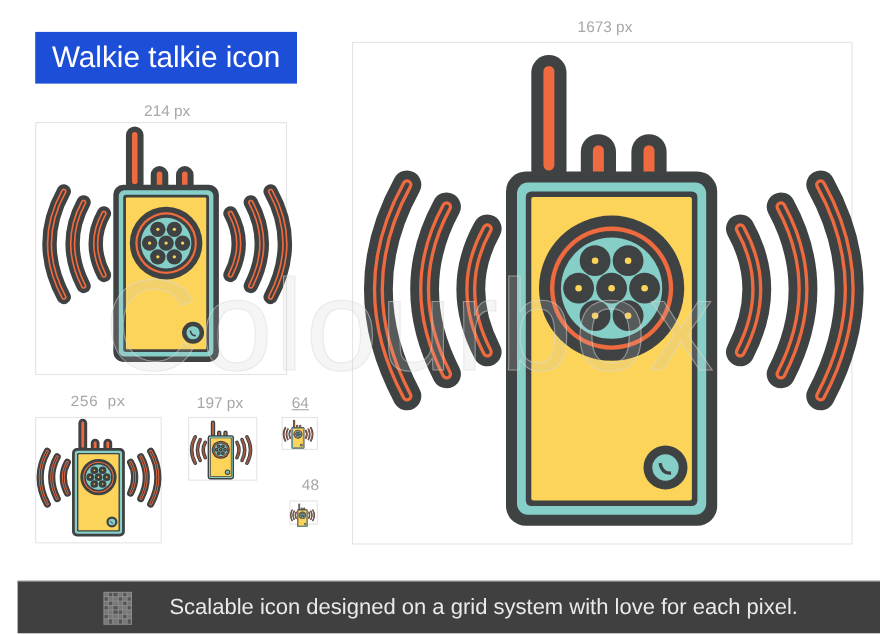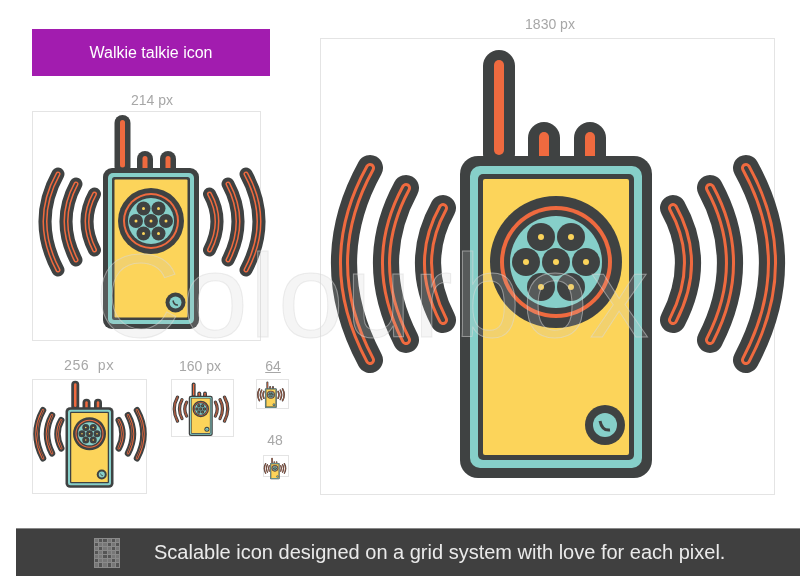--- a/index.html
+++ b/index.html
@@ -1,19 +1,19 @@
 <!DOCTYPE html>
 <html><head>
 <meta charset="utf-8">
 <style>
   html, body { margin:0; padding:0; }
   body { width:800px; height:576px; background:#ffffff; position:relative; overflow:hidden;
          font-family:"Liberation Sans", sans-serif; }
-  .title-box { position:absolute; left:32px; top:29px; width:238px; height:47px; background:#a21caf;
-               color:#fff; font-size:16px; display:flex; align-items:center; justify-content:center; font-weight:300; }
+  .title-box { position:absolute; left:32px; top:29px; width:238px; height:47px; background:#1d4ed8;
+               color:#fff; font-size:27px; display:flex; align-items:center; justify-content:center; font-weight:300; }
   .size-label { position:absolute; color:#a7a7a7; font-size:14px; text-align:center; }
   .frame { position:absolute; border:1px solid #e4e4e4; box-sizing:border-box; }
   .icon { position:absolute; }
   .watermark { position:absolute; left:95px; top:228px; font-size:118px; color:rgba(200,200,200,0.18);
                font-weight:normal; letter-spacing:2px; pointer-events:none; -webkit-text-stroke:1px rgba(220,220,220,0.5); }
   .footer { position:absolute; left:16px; top:528px; width:800px; height:48px; background:#404040;
             display:flex; align-items:center; border-top:1px solid #888; box-sizing:border-box;padding-left:40px; }
   .grid-icon { margin-left:38px; width:26px; height:30px; background:#8a8a8a; display:grid;
                grid-template-columns:repeat(6,1fr); gap:1px; padding:1px; box-sizing:border-box; }
   .grid-icon span { background:#777; }
@@ -89,51 +89,51 @@
         <path d="M428 128 Q480 222 428 320" stroke="#3f4242" stroke-width="26"></path>
         <path d="M428 128 Q480 222 428 320" stroke="#ef6a3f" stroke-width="10"></path>
         <path d="M428 128 Q480 222 428 320" stroke="#3f4242" stroke-width="4"></path>
       </g>
     </symbol>
   </defs>
 </svg>
 
 <div class="title-box">Walkie talkie icon</div>
 
-<div class="size-label" style="left:500px;top:16px;width:100px;">1830 px</div>
+<div class="size-label" style="left:500px;top:16px;width:100px;">1673 px</div>
 <div class="frame" style="left:320px;top:38px;width:455px;height:457px;"></div>
 <svg class="icon" style="left:318px;top:40px;" width="480" height="470">
     <use href="#wt"></use>
   </svg>
 
 <div class="size-label" style="left:102px;top:92px;width:100px;">214 px</div>
 <div class="frame" style="left:32px;top:111px;width:229px;height:230px;"></div>
 <svg class="icon" style="left:32px;top:110px;" width="240" height="235">
     <use href="#wt"></use>
   </svg>
 
 <div class="size-label" style="left:44px;top:358px;width:90px;font-family:Liberation Mono, monospace;">256 px</div>
 <div class="frame" style="left:32px;top:379px;width:115px;height:115px;"></div>
 <svg class="icon" style="left:30px;top:378px;" width="120" height="118">
     <use href="#wt"></use>
   </svg>
 
-<div class="size-label" style="left:170px;top:358px;width:60px;">160 px</div>
+<div class="size-label" style="left:170px;top:358px;width:60px;">197 px</div>
 <div class="frame" style="left:171px;top:379px;width:63px;height:58px;"></div>
 <svg class="icon" style="left:171px;top:381px;" width="60" height="59">
     <use href="#wt"></use>
   </svg>
 
 <div class="size-label" style="left:258px;top:358px;width:30px;text-decoration:underline;">64</div>
 <div class="frame" style="left:256px;top:379px;width:33px;height:30px;"></div>
 <svg class="icon" style="left:256px;top:381px;" width="30" height="29">
     <use href="#wt"></use>
   </svg>
 
-<div class="size-label" style="left:260px;top:432px;width:30px;">48</div>
+<div class="size-label" style="left:260px;top:432px;width:30px;text-align:right;">48</div>
 <div class="frame" style="left:263px;top:455px;width:26px;height:22px;"></div>
 <svg class="icon" style="left:263px;top:457px;" width="24" height="24">
     <use href="#wt"></use>
   </svg>
 
 <div class="watermark">Colourbox</div>
 
 <div class="footer">
   <div class="grid-icon">
     <span></span>

